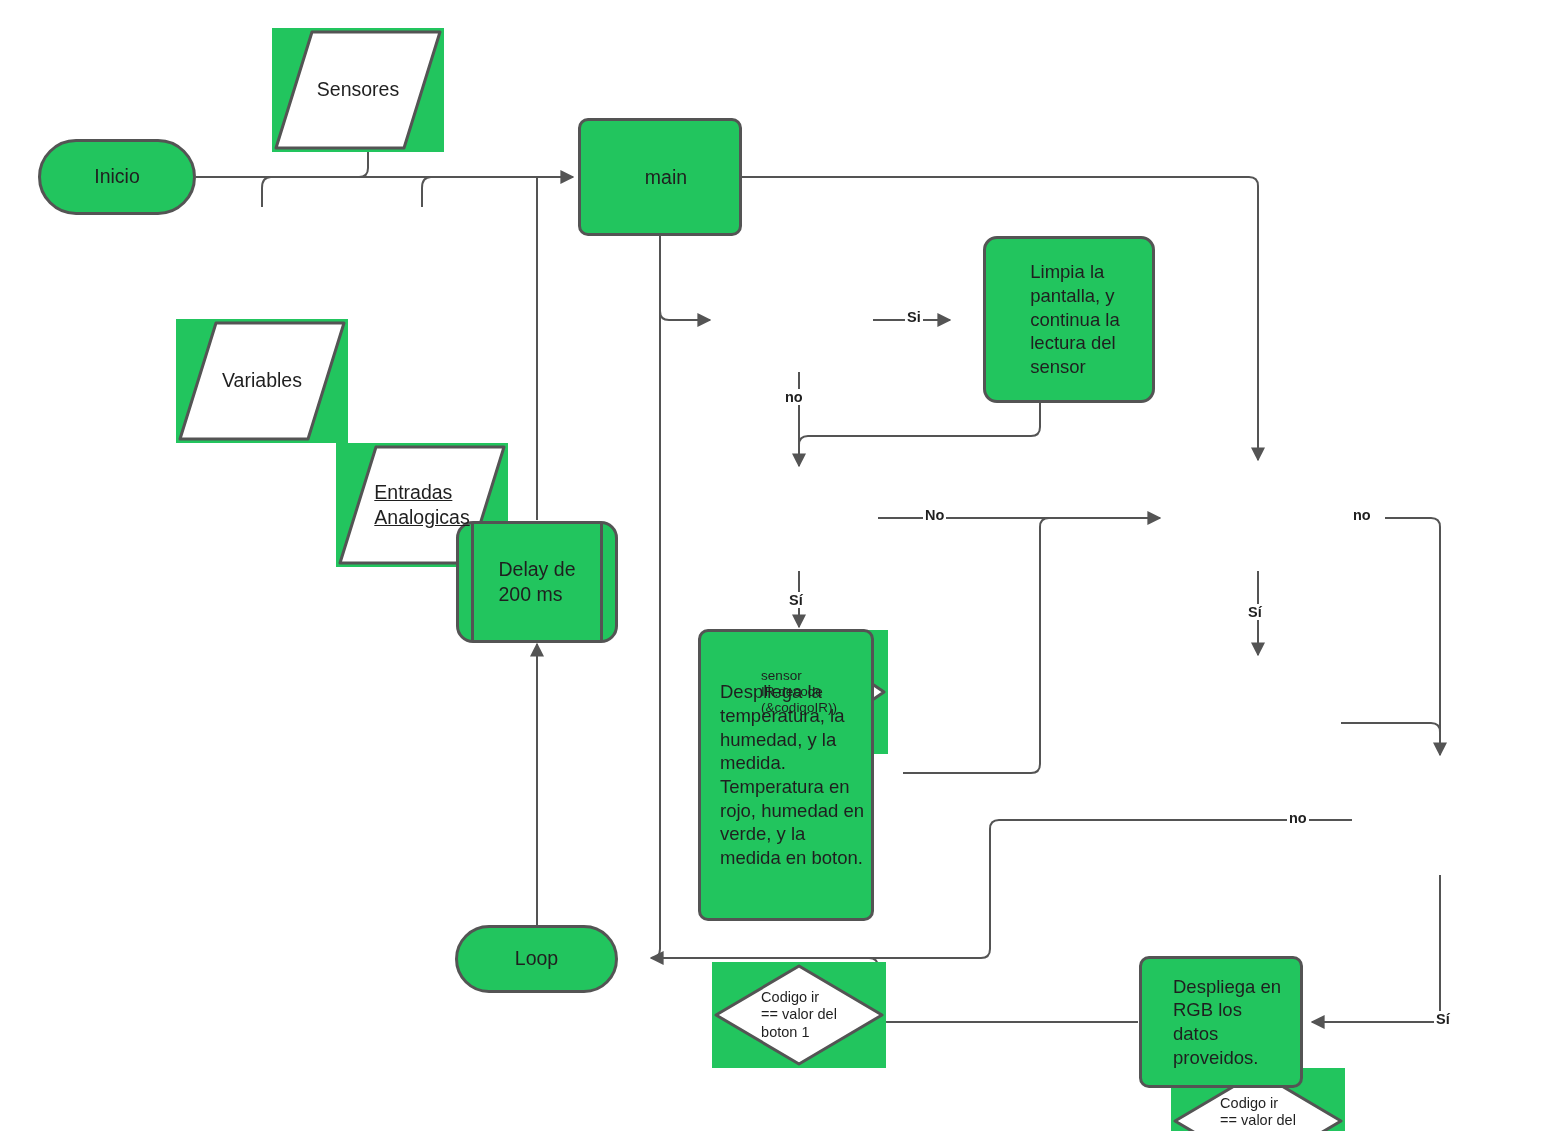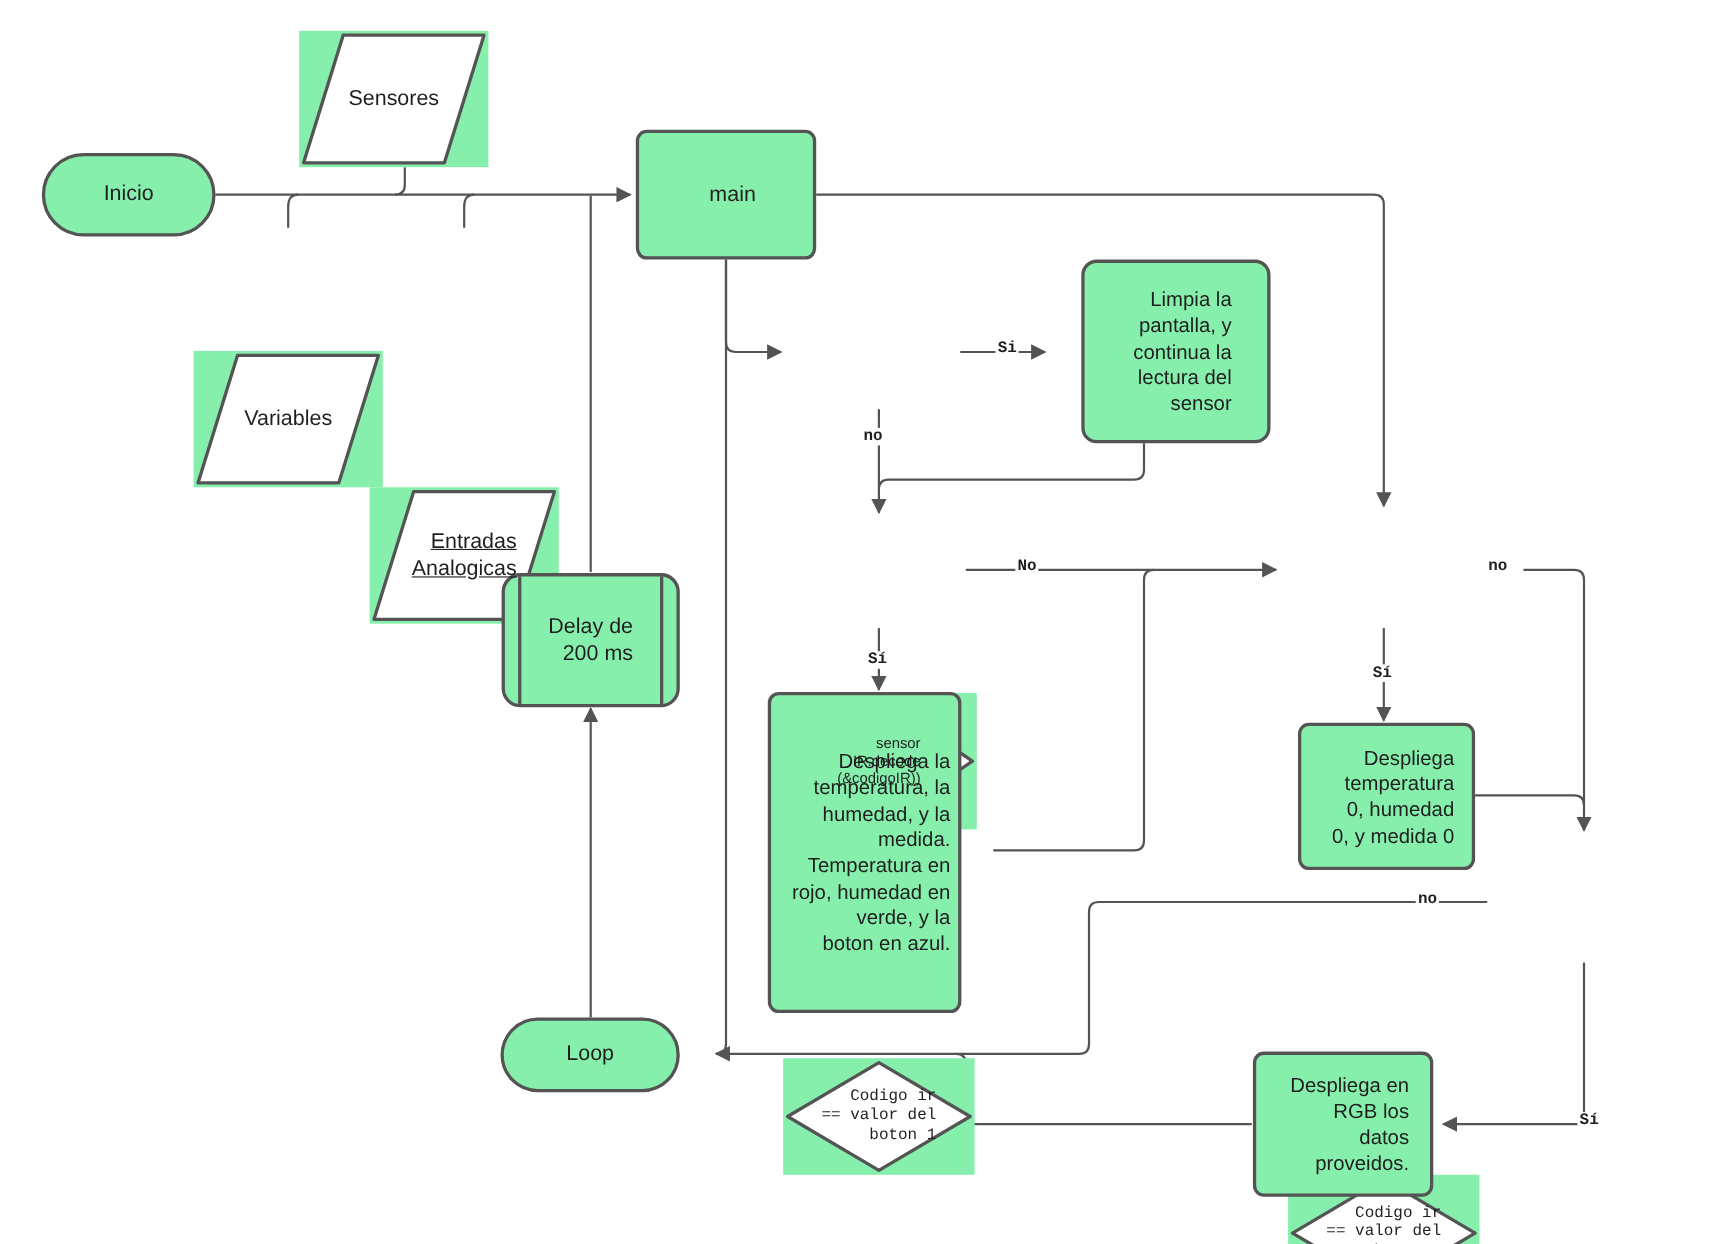--- a/index.html
+++ b/index.html
@@ -1,37 +1,37 @@
 <!DOCTYPE html>
 <html><head>
 <meta charset="utf-8">
 <style>
   html,body{margin:0;padding:0;background:#ffffff;}
   #stage{position:relative;width:1560px;height:1131px;background:#ffffff;
          font-family:"Liberation Sans",sans-serif;overflow:hidden;}
   svg.layer{position:absolute;left:0;top:0;width:1560px;height:1131px;}
   .node{position:absolute;box-sizing:border-box;display:flex;align-items:center;
-        justify-content:center;text-align:right;color:#1f1f1f;background:#86efac;}
+        justify-content:center;text-align:left;color:#1f1f1f;background:#22c55e;}
   .rect{border:3px solid #545454;border-radius:10px;padding-left:12px;}
   .term{border:3px solid #545454;border-radius:999px;}
   .predef{border:3px solid #545454;border-radius:10px;}
   .predef .bar{position:absolute;top:0;bottom:0;width:3px;background:#545454;}
   .predef .bar.l{left:12px;}
   .predef .bar.r{right:12px;}
   .para{position:relative;}
   .para .lbl{position:relative;z-index:2;}
   .para svg{position:absolute;left:0;top:0;}
   .dia{position:relative;}
   .dia .lbl{position:relative;z-index:2;line-height:1.2;}
   .dia svg{position:absolute;left:0;top:0;}
   .edgelbl{position:absolute;font-weight:bold;color:#1f1f1f;background:#ffffff;
            padding:0 2px;white-space:nowrap;}
   .t18{font-size:18.5px;line-height:1.28;}
   .t19{font-size:19.5px;line-height:1.3;}
-  .t14{font-size:14.5px;font-family:Liberation Mono, monospace;}
+  .t14{font-size:14.5px;}
   .t13{font-size:13.5px;}
 </style>
 </head>
 <body>
 
 <div id="stage">
 
   <svg class="layer" viewBox="0 0 1560 1131">
     <defs>
       <marker id="ah" viewBox="0 0 10 10" refX="9" refY="5" markerWidth="7" markerHeight="7" orient="auto-start-reverse">
@@ -162,32 +162,24 @@
 
   <div class="node rect t18" style="left:698px;top:629px;width:176px;height:292px;">
     <div style="display:flex;flex-direction:column;">
       <span>Despliega la</span>
       <span>temperatura, la</span>
       <span>humedad, y la</span>
       <span>medida.</span>
       <span>Temperatura en</span>
       <span>rojo, humedad en</span>
       <span>verde, y la</span>
-      <span>boton en azul.</span>
-    </div>
-  </div>
-
-  <div class="node rect t18" style="left:1180px;top:657px;width:161px;height:134px;">
-    <div style="display:flex;flex-direction:column;">
-      <span>Despliega</span>
-      <span>temperatura</span>
-      <span>0, humedad</span>
-      <span>0, y medida 0</span>
-    </div>
-  </div>
+      <span>medida en boton.</span>
+    </div>
+  </div>
+
 
   <div class="node rect t18" style="left:1139px;top:956px;width:164px;height:132px;">
     <div style="display:flex;flex-direction:column;">
       <span>Despliega en</span>
       <span>RGB los</span>
       <span>datos</span>
       <span>proveidos.</span>
     </div>
   </div>
 

